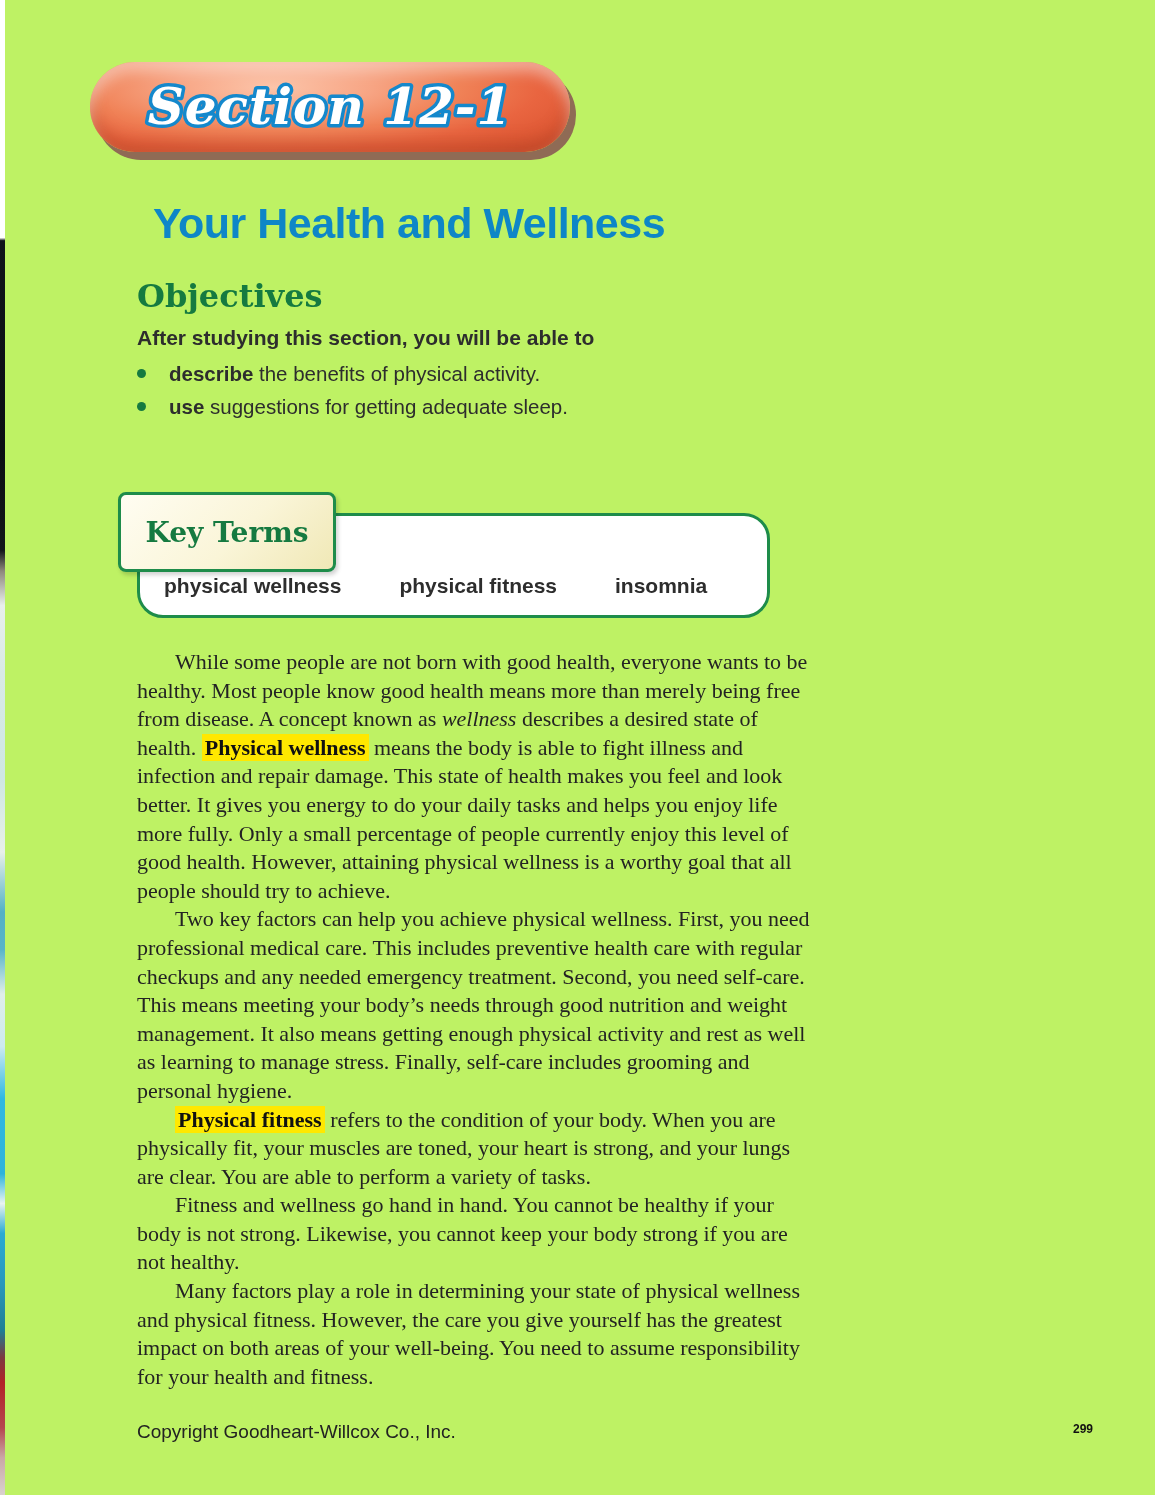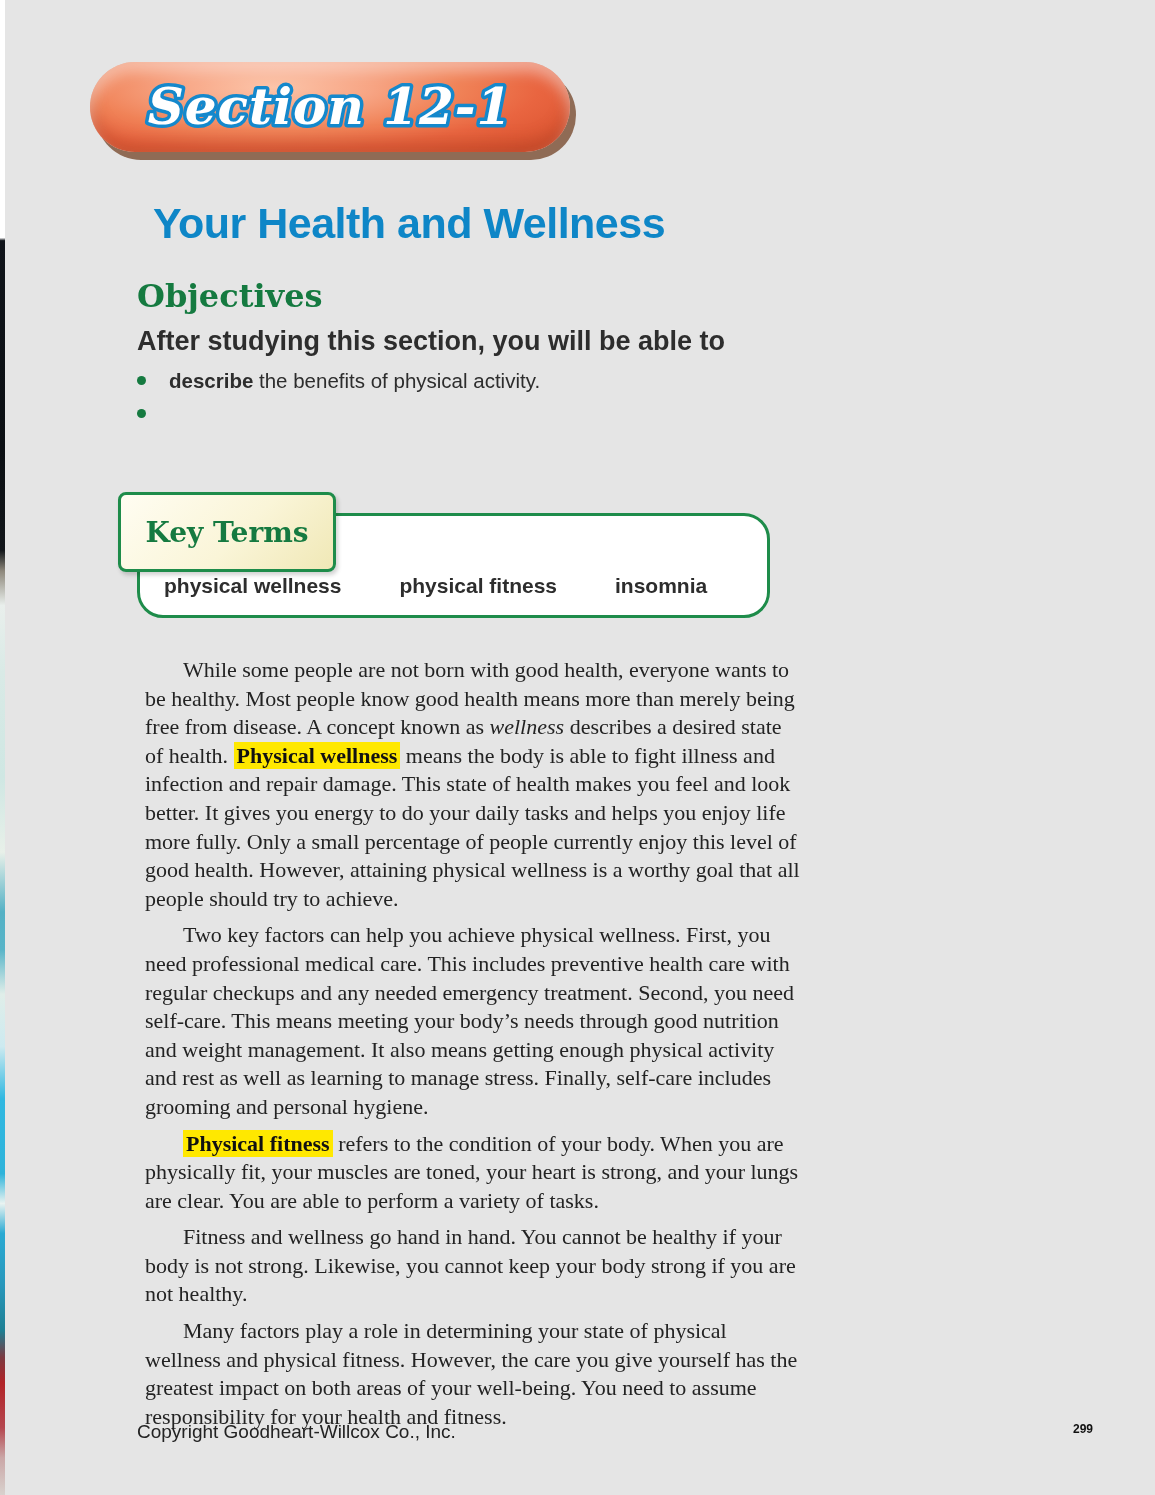--- a/index.html
+++ b/index.html
@@ -1,16 +1,16 @@
 <!DOCTYPE html>
 <html><head>
 <meta charset="utf-8">
 <style>
   html,body{margin:0;padding:0;background:#fff;}
-  .page{position:relative;width:1155px;height:1495px;background:#e5e5e5;overflow:hidden;
+  .page{position:relative;width:1155px;height:1495px;background:#bef264;overflow:hidden;
         font-family:"Liberation Sans",sans-serif;}
 
   
   .left-strip{position:absolute;left:0;top:0;width:5px;height:1495px;
     background:linear-gradient(to bottom,
       #ffffff 0%, #ffffff 15.9%,
       #10141a 16.1%, #0b0f13 30%, #12161a 36.8%,
       #8e887c 38.2%, #e9efec 40.5%, #d9eae6 45%, #cfe7e3 52%, #e8f0e9 57%,
       #54b1c5 61%, #58b4c8 63.5%, #e0eee9 66.5%, #cdeaf0 70%,
       #30b8e1 73.5%, #2eb3da 78.5%, #e9f3f1 80.5%,
@@ -26,21 +26,21 @@
                6px 8px 0 #8f6b55;}
   .badge svg{position:absolute;left:0;top:0;width:100%;height:100%;overflow:visible;}
 
   .page-title{position:absolute;left:137px;top:183px;margin:16px;
     font-size:43px;font-weight:bold;color:#0e86c7;letter-spacing:-0.5px;}
 
   
   .objectives{position:absolute;left:137px;top:277px;width:690px;}
   .obj-heading{margin:0 0 11px 0;font-family:"DejaVu Serif",serif;
     font-weight:bold;font-size:32px;color:#157a40;}
-  .obj-intro{margin:0 0 7px 0;font-size:27px;font-weight:bold;color:#2d2d2d;}
+  .obj-intro{margin:0 0 7px 0;font-size:21px;font-weight:bold;color:#2d2d2d;}
   .obj-list{list-style:none;margin:0;padding:0;}
   .obj-list li{display:flex;align-items:center;height:33px;font-size:20.5px;color:#2d2d2d;}
   .obj-list .dot{flex:0 0 9px;width:9px;height:9px;border-radius:50%;background:#157a40;
     margin-right:23px;}
   .obj-list b{white-space:pre;}
 
   
   .kt-tab{position:absolute;left:118px;top:492px;width:218px;height:80px;z-index:2;
     border:3px solid #1e8c4a;border-radius:8px;box-sizing:border-box;
     background:linear-gradient(135deg,#fffdf2 0%,#faf5d8 55%,#f0e8b6 100%);
@@ -48,21 +48,21 @@
     box-shadow:2px 3px 4px rgba(0,0,0,.18);}
   .kt-tab span{font-family:"DejaVu Serif",serif;font-weight:bold;font-size:28px;color:#157a40;}
   .kt-box{position:absolute;left:137px;top:513px;width:633px;height:105px;z-index:1;
     border:3px solid #1e8c4a;border-radius:26px;box-sizing:border-box;background:#fff;}
   .kt-row{position:absolute;left:24px;top:58px;display:flex;gap:58px;
     font-weight:bold;font-size:21px;color:#2d2d2d;}
 
   
   .article{position:absolute;left:137px;top:648px;width:674px;
     font-family:"Liberation Serif",serif;font-size:22px;line-height:28.6px;color:#232323;}
-  .article p{margin:8px;text-indent:38px;}
+  .article p{margin:0;text-indent:38px;}
   .it{font-style:italic;}
   .hl{background:#ffe800;font-weight:bold;color:#111;padding:1px 3px;}
 
   
   .copyright{position:absolute;left:137px;top:1421px;font-size:19px;color:#222;}
   .pagenum{position:absolute;right:62px;top:1422px;font-size:12px;font-weight:bold;color:#111;}
 </style>
 </head>
 <body>
 
@@ -80,20 +80,21 @@
   <section class="objectives">
     <h2 class="obj-heading">Objectives</h2>
     <p class="obj-intro">After studying this section, you will be able to</p>
     <ul class="obj-list">
         <li>
           <span class="dot"></span>
           <span><b>describe</b> the benefits of physical activity.</span>
         </li>
         <li>
           <span class="dot"></span>
+          <span><b>use</b> suggestions for getting adequate sleep.</span>
         </li>
       </ul>
   </section>
 
   <div class="kt-tab">
     <span>Key Terms</span>
   </div>
   <div class="kt-box">
     <div class="kt-row">
         <span>physical wellness</span>

